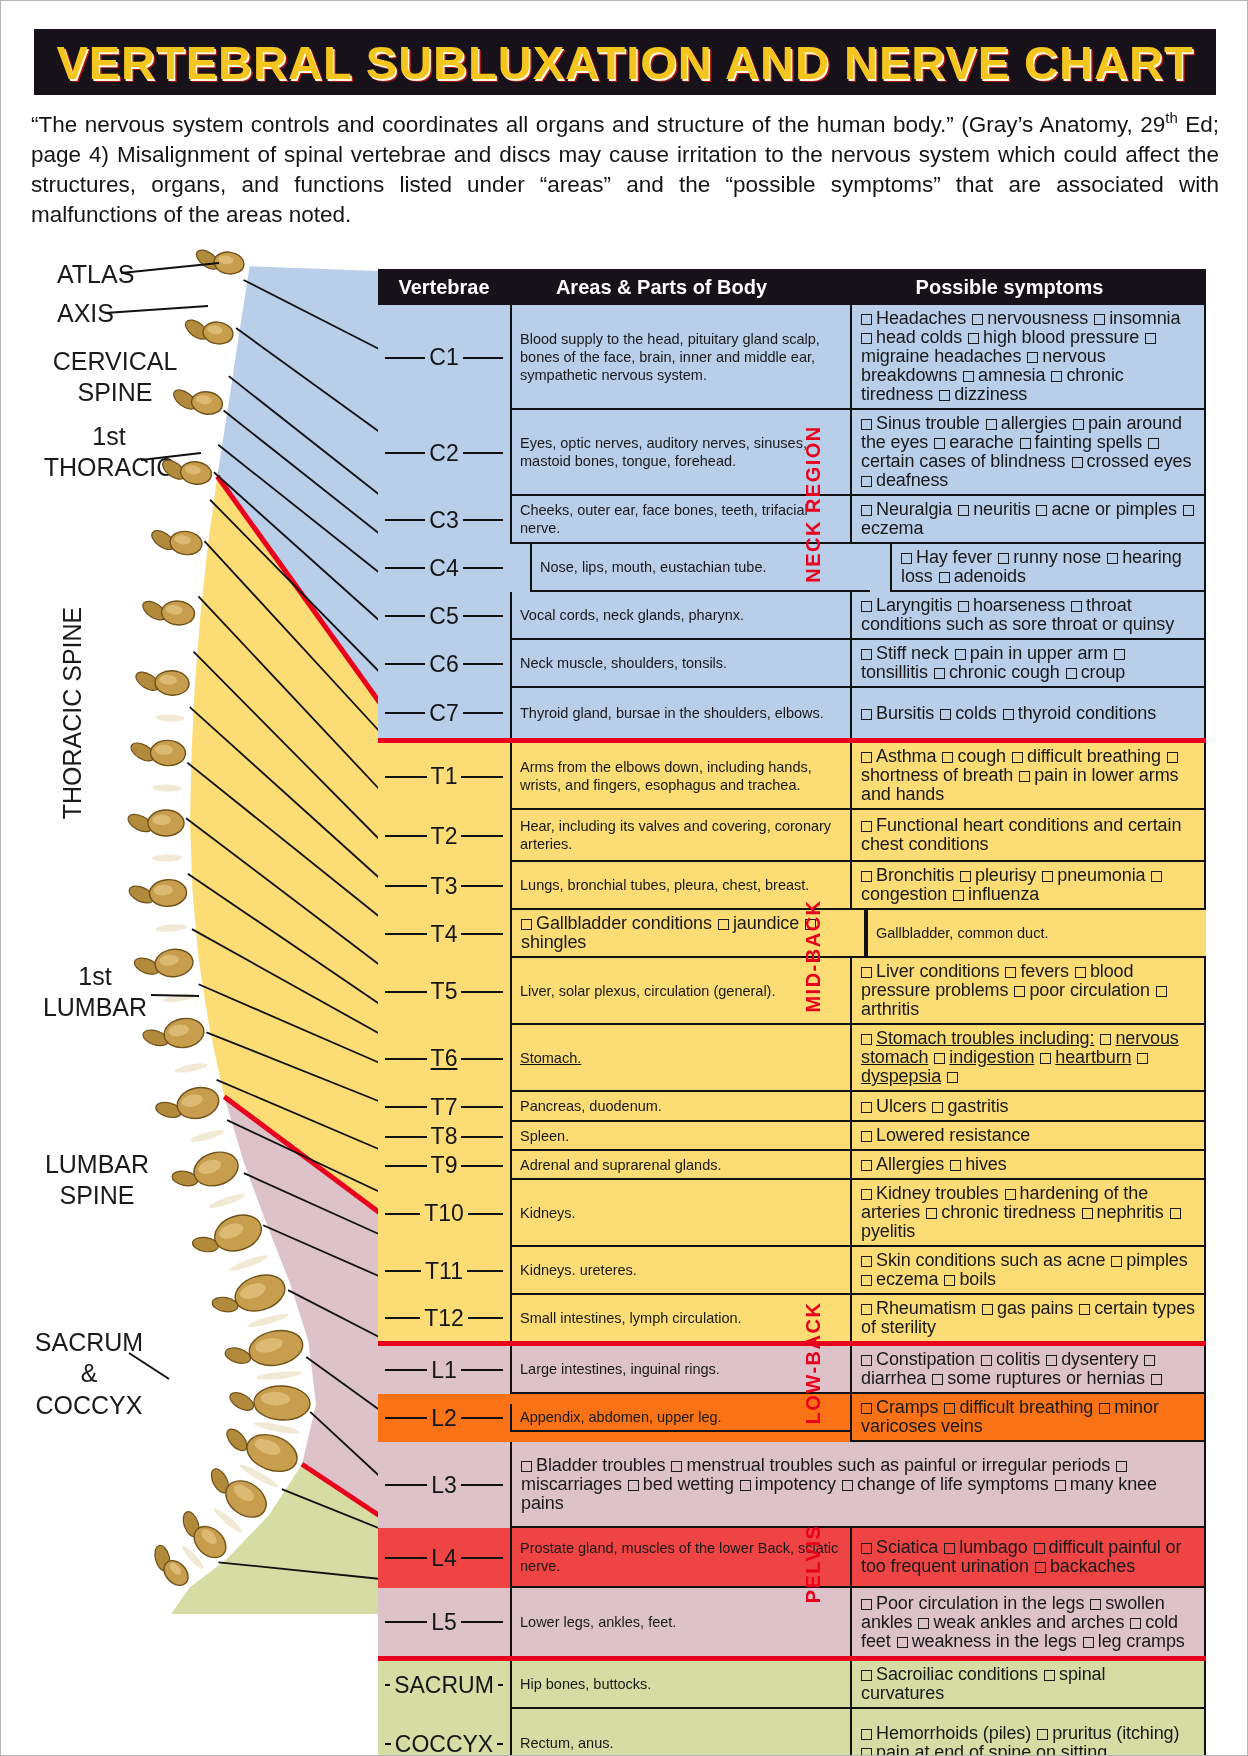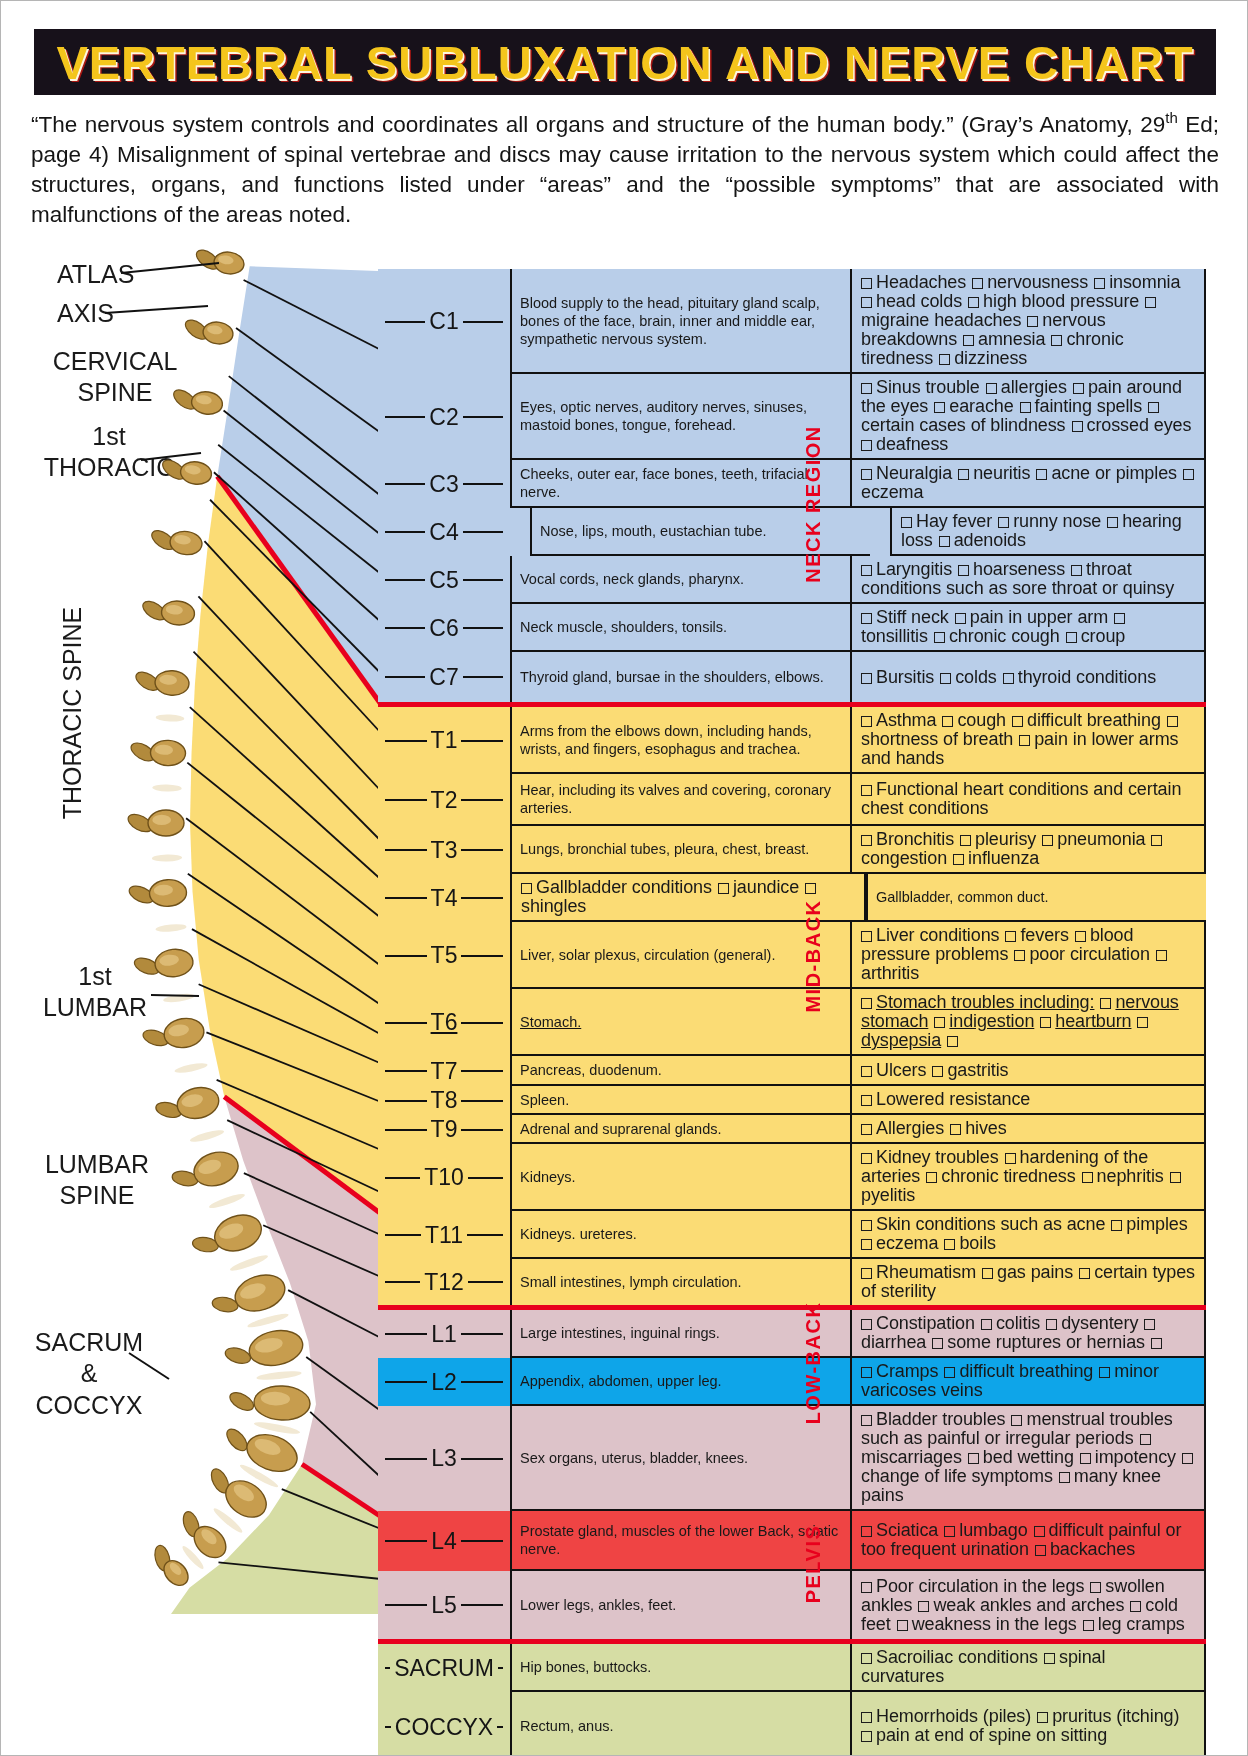--- a/index.html
+++ b/index.html
@@ -214,20 +214,25 @@
   <div class="side-label lbl-atlas">ATLAS</div>
   <div class="side-label lbl-axis">AXIS</div>
   <div class="side-label lbl-cervical">CERVICAL SPINE</div>
   <div class="side-label lbl-first-thoracic">1st THORACIC</div>
   <div class="side-label lbl-thoracic-vert">THORACIC SPINE</div>
   <div class="side-label lbl-first-lumbar">1st LUMBAR</div>
   <div class="side-label lbl-lumbar">LUMBAR SPINE</div>
   <div class="side-label lbl-sacrum">SACRUM &amp; COCCYX</div>
 
   <div class="chart-table">
+    <div class="thead">
+      <div class="th th-vert">Vertebrae</div>
+      <div class="th th-areas">Areas &amp; Parts of Body</div>
+      <div class="th th-syms">Possible symptoms</div>
+    </div>
     <div id="rows">
         <div class="row" style="min-height: 88px; background: rgb(185, 206, 233);">
           <div class="cell label">
             <span class="dash"></span>
             <span class="vtx">C1</span>
             <span class="dash"></span>
           </div>
           <div class="cell areas">
             <span>Blood supply to the head, pituitary gland scalp, bones of the face, brain, inner and middle ear, sympathetic nervous system.</span>
           </div>
@@ -475,41 +480,38 @@
             <span class="vtx">L1</span>
             <span class="dash"></span>
           </div>
           <div class="cell areas">
             <span>Large intestines, inguinal rings.</span>
           </div>
           <div class="cell syms">
             <span><span class="sym"><span class="cb"></span>Constipation</span><span class="sym"><span class="cb"></span>colitis</span><span class="sym"><span class="cb"></span>dysentery</span><span class="sym"><span class="cb"></span>diarrhea</span><span class="sym"><span class="cb"></span>some ruptures or hernias</span><span class="sym"><span class="cb"></span></span></span>
           </div>
         </div>
-        <div class="row" style="min-height: 36px; background: #0ea5e9;">
+        <div class="row" style="min-height: 36px; background: #f97316; align-items: center;">
           <div class="cell label">
             <span class="dash"></span>
             <span class="vtx">L2</span>
             <span class="dash"></span>
           </div>
           <div class="cell areas">
             <span>Appendix, abdomen, upper leg.</span>
           </div>
           <div class="cell syms">
             <span><span class="sym"><span class="cb"></span>Cramps</span><span class="sym"><span class="cb"></span>difficult breathing</span><span class="sym"><span class="cb"></span>minor varicoses veins</span></span>
           </div>
         </div>
         <div class="row" style="min-height: 86px; background: rgb(221, 195, 201);">
           <div class="cell label">
             <span class="dash"></span>
             <span class="vtx">L3</span>
             <span class="dash"></span>
-          </div>
-          <div class="cell areas">
-            <span>Sex organs, uterus, bladder, knees.</span>
           </div>
           <div class="cell syms">
             <span><span class="sym"><span class="cb"></span>Bladder troubles</span><span class="sym"><span class="cb"></span>menstrual troubles such as painful or irregular periods</span><span class="sym"><span class="cb"></span>miscarriages</span><span class="sym"><span class="cb"></span>bed wetting</span><span class="sym"><span class="cb"></span>impotency</span><span class="sym"><span class="cb"></span>change of life symptoms</span><span class="sym"><span class="cb"></span>many knee pains</span></span>
           </div>
         </div>
         <div class="row" style="min-height: 60px; background: #ef4444;">
           <div class="cell label">
             <span class="dash"></span>
             <span class="vtx">L4</span>
             <span class="dash"></span>

